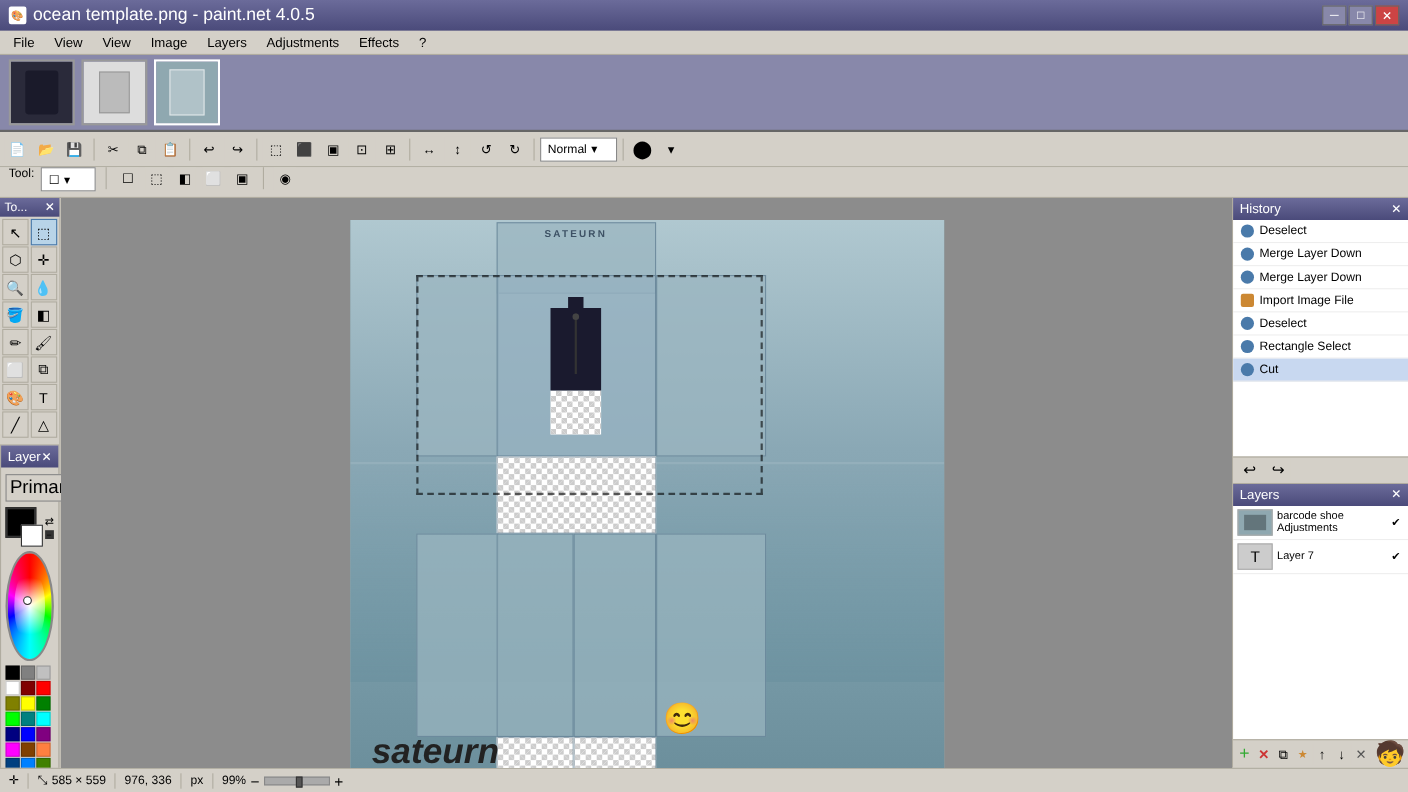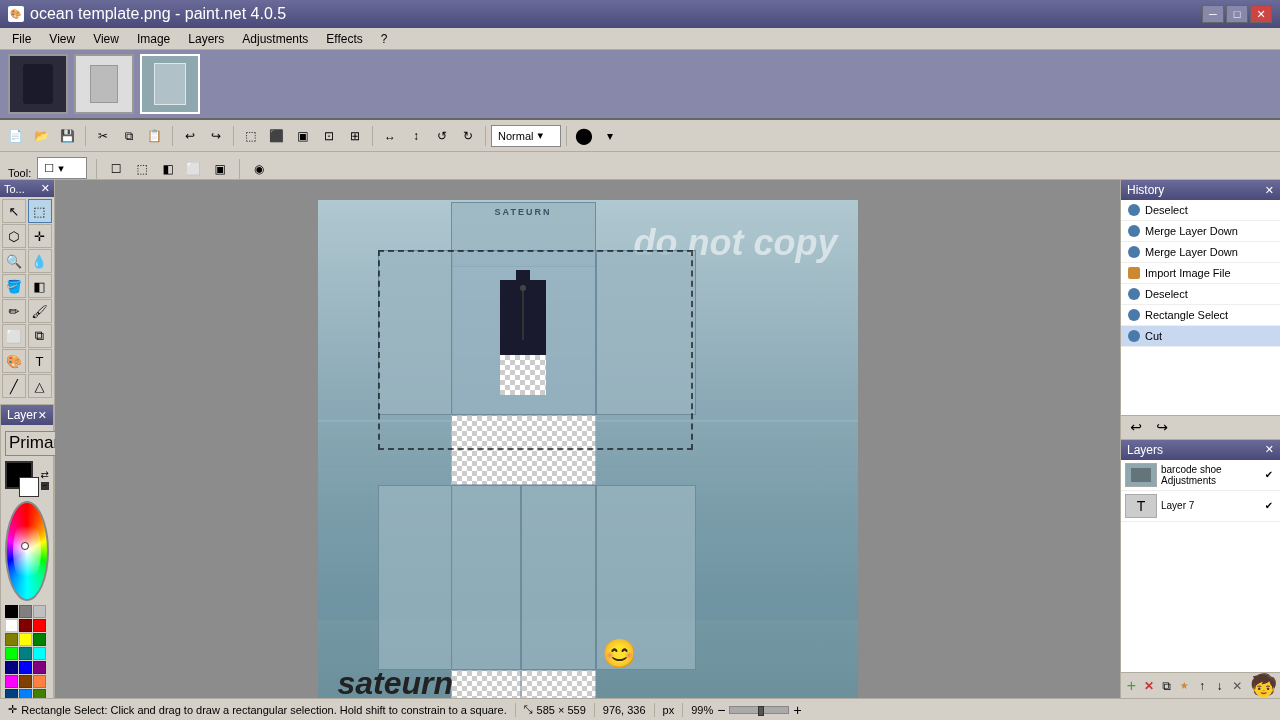--- a/index.html
+++ b/index.html
@@ -315,21 +315,21 @@
       font-size: 11px;
     }
     .status-section { display: flex; align-items: center; gap: 4px; }
     .status-sep { width: 1px; height: 14px; background: #b0aca0; }
 
     
     #tool-settings {
       background: #d4d0c8;
       height: 28px;
       display: flex;
-      align-items: flex-end;
+      align-items: flex-start;
       padding: 0 8px;
       border-bottom: 1px solid #b0aca0;
       gap: 6px;
       font-size: 11px;
     }
 
     
     .checker {
       background-image:
         linear-gradient(45deg, #ccc 25%, transparent 25%),
@@ -532,21 +532,20 @@
     </div>
   </div>
 
   <div id="canvas-area">
     <div id="ocean-canvas">
 
       <div style="position:absolute;top:0;left:0;right:0;bottom:0;background:linear-gradient(180deg, #b0c8d0 0%, #8aa8b5 40%, #7a9daa 70%, #6a8d9a 100%);"></div>
 
       <div style="position:absolute;bottom:100px;left:0;right:0;height:200px;background:linear-gradient(180deg,transparent,rgba(100,140,155,0.4));border-top:2px solid rgba(255,255,255,0.2);"></div>
 
-      <div class="canvas-watermark">do not copy</div>
 
       <div style="position:absolute;top:2px;left:133px;width:145px;height:65px;background:rgba(155,182,192,0.75);border:1px solid rgba(100,130,150,0.8);">
         <div style="font-size:9px;color:rgba(50,70,90,0.9);font-weight:bold;letter-spacing:2px;text-align:center;padding-top:4px;">SATEURN</div>
       </div>
 
       <div style="position:absolute;top:50px;left:60px;width:75px;height:165px;background:rgba(155,182,192,0.75);border:1px solid rgba(100,130,150,0.8);"></div>
 
       <div style="position:absolute;top:50px;left:133px;width:145px;height:165px;background:rgba(150,178,192,0.8);border:1px solid rgba(100,130,150,0.8);display:flex;align-items:center;justify-content:center;">
 
         <div style="display:flex;flex-direction:column;align-items:center;">
@@ -671,21 +670,20 @@
 
         <div style="font-size:22px;margin-left:4px;">🧒</div>
       </div>
     </div>
   </div>
 </div>
 
 <div id="status-bar">
   <div class="status-section">
     <span>✛</span>
-    <span>Rectangle Select: Click and drag to draw a rectangular selection. Hold shift to constrain to a square.</span>
   </div>
   <div class="status-sep"></div>
   <div class="status-section">
     <span>⤡</span>
     <span>585 × 559</span>
   </div>
   <div class="status-sep"></div>
   <div class="status-section">
     <span>976, 336</span>
   </div>

